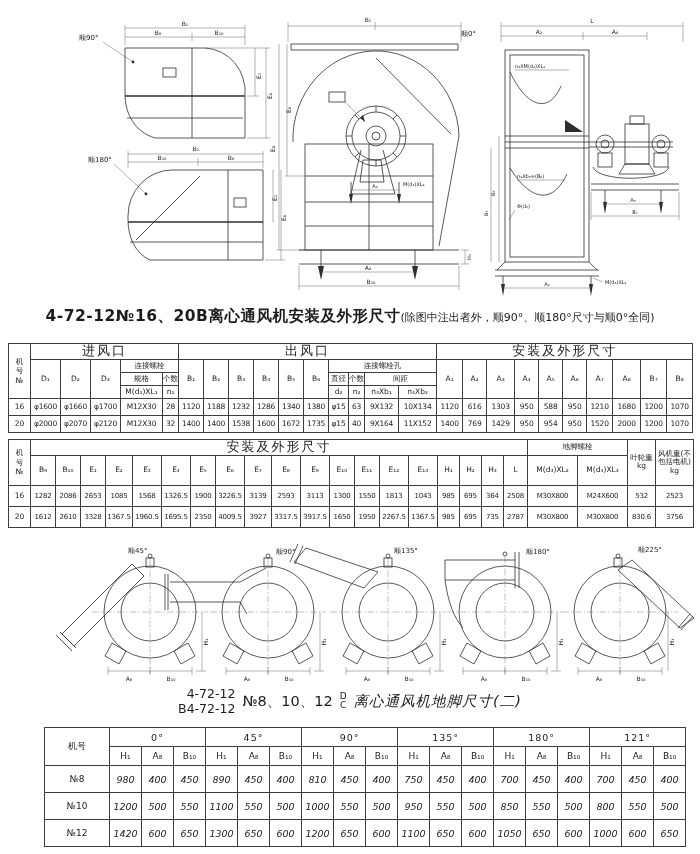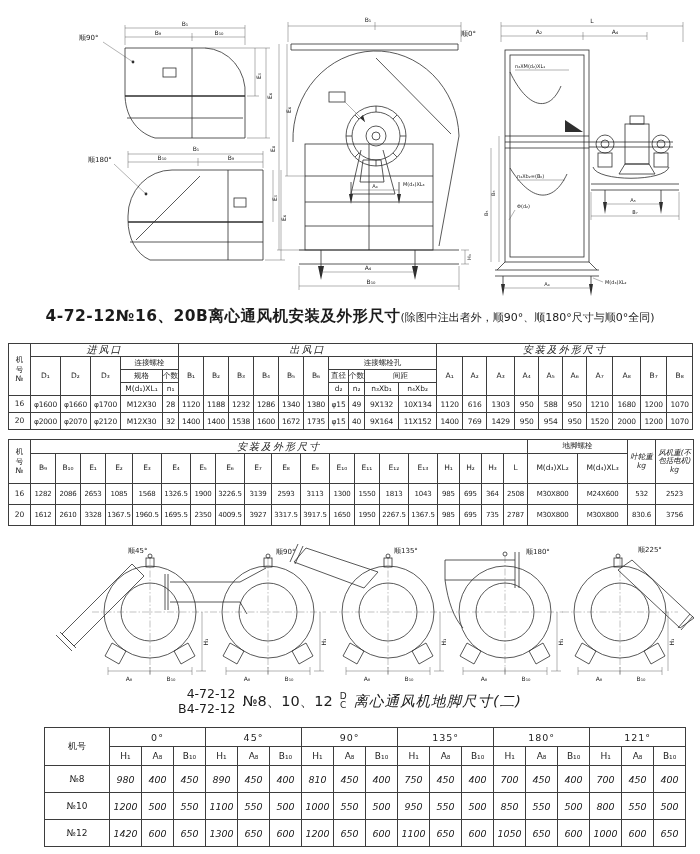--- a/index.html
+++ b/index.html
@@ -23,26 +23,26 @@
   #title2 .frac{font-size:12.5px;line-height:1.2;text-align:right;}
   #title2 .mid{font-size:14.5px;}
   #title2 .dc{font-size:9px;line-height:1.05;text-align:center;}
   #title2 .rest{font-size:14.5px;letter-spacing:1px;font-style:italic;}
   
   table{border-collapse:collapse;table-layout:fixed;background:#fff;}
   td,th{border:1px solid #3d3d3d;text-align:center;vertical-align:middle;padding:0;font-weight:400;overflow:hidden;}
   .t1{border:1.4px solid #333;}
   .t1 th{font-size:7.5px;line-height:1.15;}
   .t1 td{font-size:7.5px;letter-spacing:-0.2px;}
-  .t1 .grp{font-size:10px;letter-spacing:2px;font-style:italic;}
+  .t1 .grp{font-size:13px;letter-spacing:2px;}
   .t1 .hr{height:13px;} .t1 .dr{height:17px;}
   .t1b .hra{height:14px;} .t1b .hrb{height:30px;} .t1b .dr{height:21px;}
   .t1b td{font-size:7px;}
   .mline{font-size:7.5px;line-height:1.25;}
-  .wcell{font-size:7px;line-height:1.15;padding:0 1px;font-style:italic;}
+  .wcell{font-size:7px;line-height:1.15;padding:0 1px;}
   .t2{border:1.4px solid #333;}
   .t2 th{font-size:9px;}
   .t2 .ang{font-size:9.5px;letter-spacing:1px;}
   .t2 td{font-size:9.5px;font-style:italic;}
   .t2 .hr{height:19px;} .t2 .dr{height:27px;}
 </style>
 </head>
 <body>
 
 <svg class="abs" style="top:4px;left:0;" width="700" height="298" viewBox="0 0 700 298">
@@ -314,21 +314,21 @@
         <td>φ1700</td>
         <td>M12X30</td>
         <td>28</td>
         <td>1120</td>
         <td>1188</td>
         <td>1232</td>
         <td>1286</td>
         <td>1340</td>
         <td>1380</td>
         <td>φ15</td>
-        <td>49</td>
+        <td>63</td>
         <td>9X132</td>
         <td>10X134</td>
         <td>1120</td>
         <td>616</td>
         <td>1303</td>
         <td>950</td>
         <td>588</td>
         <td>950</td>
         <td>1210</td>
         <td>1680</td>

